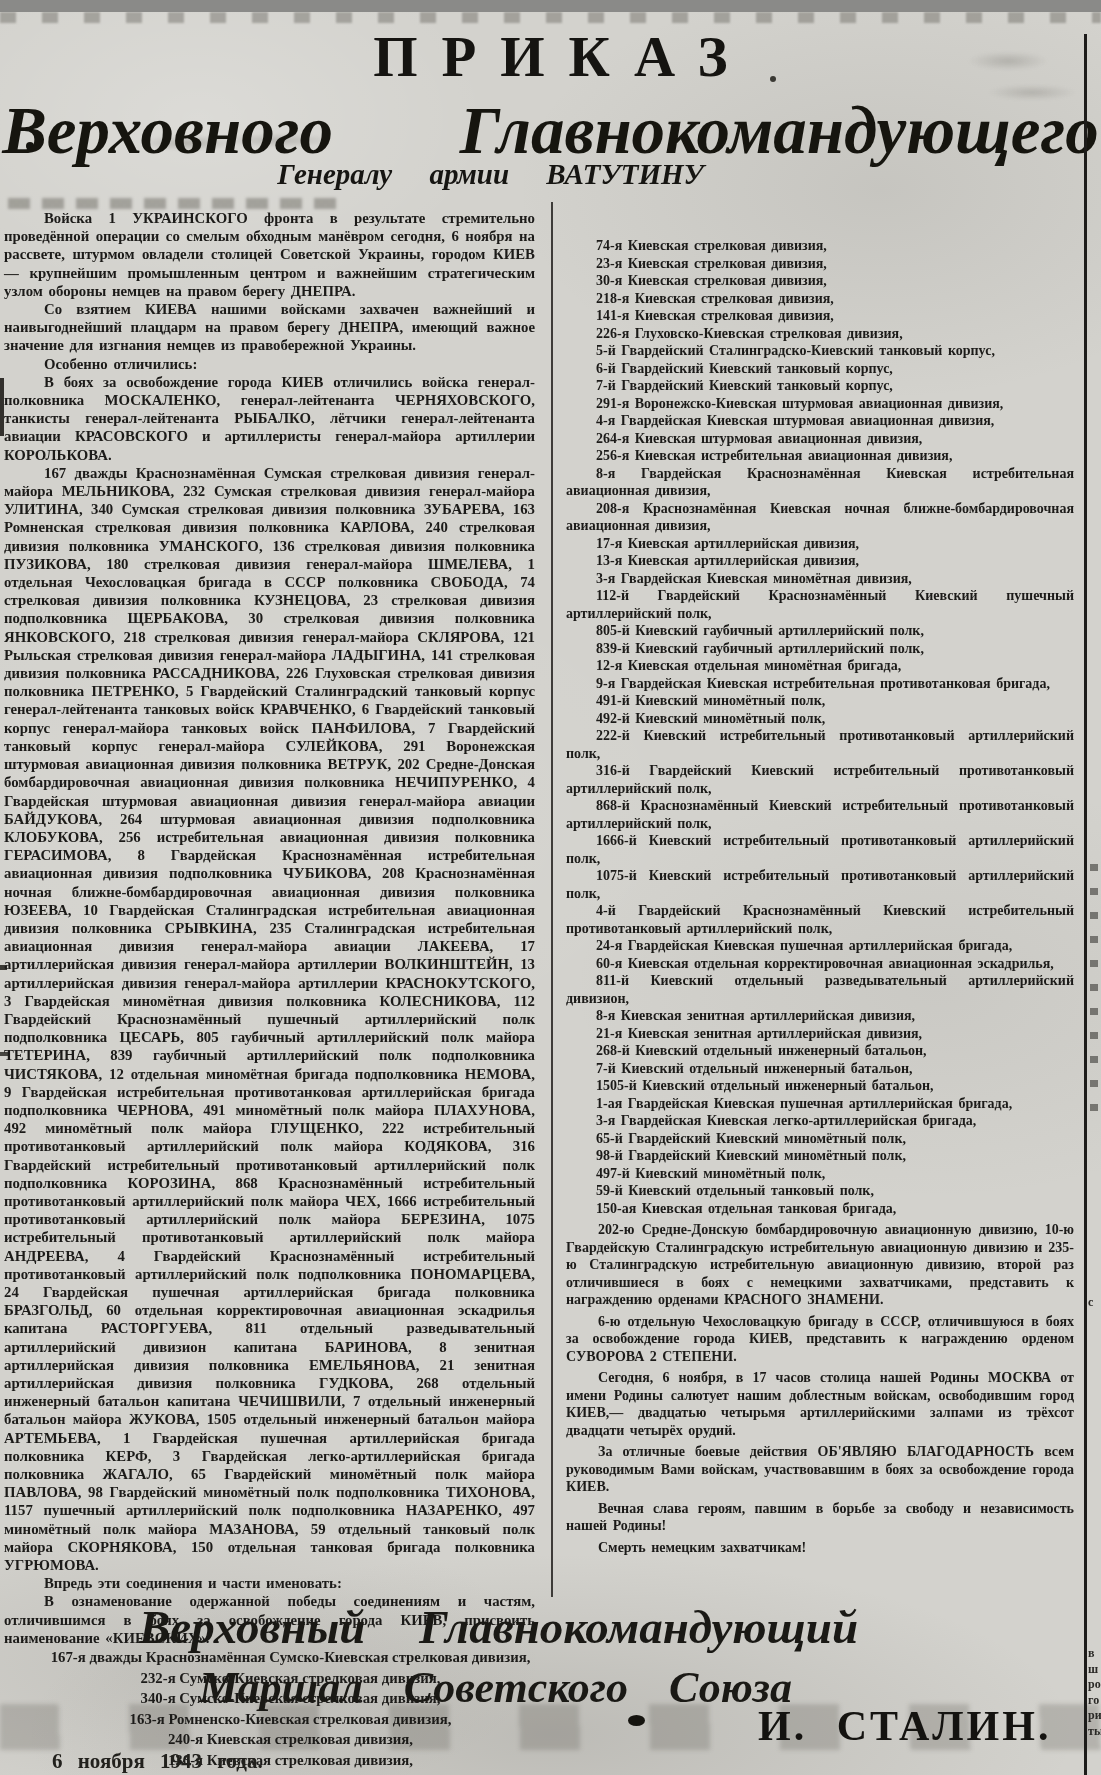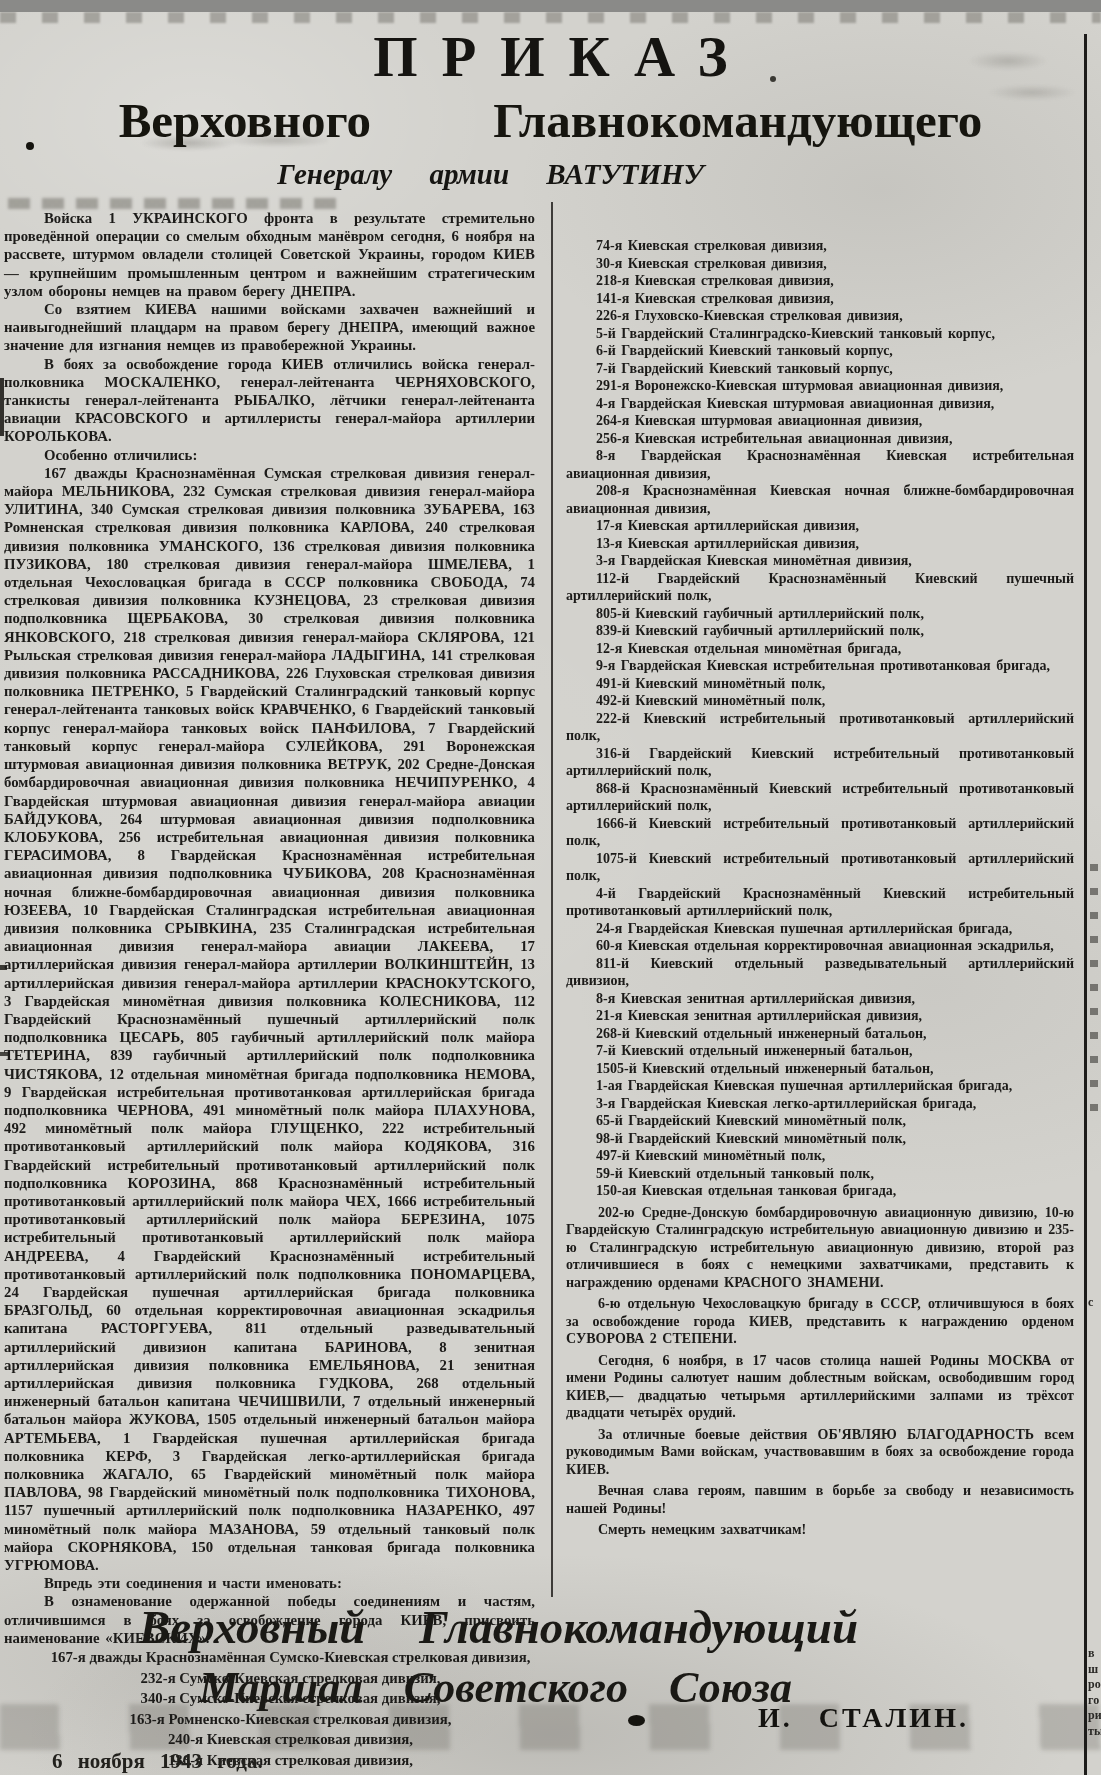--- a/index.html
+++ b/index.html
@@ -14,41 +14,41 @@
       radial-gradient(500px 200px at 15% 93%, rgba(125,122,116,.18), transparent 75%),
       #d3d2cd;
     overflow:hidden;
     font-family:"Liberation Serif","DejaVu Serif",serif;
     color:#1c1b19;
   }
   
   .hdr{position:absolute;left:0;top:0;width:100%;text-align:center;}
   .t1{position:absolute;left:0;top:12px;width:100%;font-size:57px;font-weight:700;
       letter-spacing:.42em;text-indent:.42em;color:#151411;}
-  .t2{position:absolute;left:0;top:80px;width:100%;font-size:49px;font-weight:700;
-      word-spacing:110px;color:#16150f;}
+  .t2{position:absolute;left:0;top:80px;width:100%;font-size:67px;font-weight:700;
+      font-style:italic;word-spacing:110px;color:#16150f;}
   .t3{position:absolute;left:0;top:146px;width:100%;font-size:29px;font-weight:700;
       font-style:italic;word-spacing:30px;transform:translateX(-60px);color:#161512;}
   
   .col{position:absolute;font-weight:700;}
   .col-left{left:4px;top:197px;width:531px;font-size:14.8px;line-height:18.2px;}
   .col-right{left:566px;top:225px;width:508px;font-size:14px;line-height:17.5px;}
   .p{margin:0;text-indent:40px;text-align:justify;word-spacing:2px;}
   .col-right .p{text-indent:32px;margin-top:4px;}
   .li-l > div{text-indent:42px;line-height:20.5px;text-align:center;}
   .li-r > div{text-indent:30px;text-align:justify;word-spacing:2px;}
   
   .vline{position:absolute;left:551px;top:190px;width:2px;height:1395px;background:#23211e;opacity:.85;}
   .rline{position:absolute;left:1084px;top:22px;width:3px;height:1753px;background:#1d1c1a;}
   
   .sig1{position:absolute;left:0;top:1588px;width:100%;text-align:center;font-size:47px;
         font-weight:700;font-style:italic;word-spacing:42px;transform:translateX(-52px);color:#1a1915;}
   .sig2{position:absolute;left:0;top:1650px;width:100%;text-align:center;font-size:44px;
         font-weight:700;font-style:italic;word-spacing:30px;transform:translateX(-55px);color:#1a1915;}
-  .sig-name{position:absolute;left:758px;top:1690px;font-size:28px;font-weight:700;
+  .sig-name{position:absolute;left:758px;top:1690px;font-size:42px;font-weight:700;
         letter-spacing:3px;word-spacing:16px;color:#141310;}
   .date{position:absolute;left:52px;top:1737px;font-size:21px;font-weight:700;word-spacing:10px;color:#22211d;}
   
   .edge-frag{position:absolute;left:1088px;width:13px;font-size:12px;font-weight:700;
         line-height:15px;color:#2a2926;overflow:hidden;}
   .ef1{top:1283px;}
   .ef2{top:1634px;line-height:15.5px;}
   .edge-noise{position:absolute;left:1090px;top:852px;width:8px;height:250px;
         background:repeating-linear-gradient(180deg, rgba(45,44,40,.55) 0 7px, transparent 7px 24px);
         filter:blur(.4px);}
@@ -103,40 +103,41 @@
   </div>
 
   <div class="vline"></div>
   <div class="rline"></div>
   <div class="edge-noise"></div>
 
   <div class="col col-left">
     <div>
         <div class="p">Войска 1 УКРАИНСКОГО фронта в результате стремительно проведённой операции со смелым обходным манёвром сегодня, 6 ноября на рассвете, штурмом овладели столицей Советской Украины, городом КИЕВ — крупнейшим промышленным центром и важнейшим стратегическим узлом обороны немцев на правом берегу ДНЕПРА.</div>
         <div class="p">Со взятием КИЕВА нашими войсками захвачен важнейший и наивыгоднейший плацдарм на правом берегу ДНЕПРА, имеющий важное значение для изгнания немцев из правобережной Украины.</div>
+        <div class="p">Особенно отличились:</div>
         <div class="p">В боях за освобождение города КИЕВ отличились войска генерал-полковника МОСКАЛЕНКО, генерал-лейтенанта ЧЕРНЯХОВСКОГО, танкисты генерал-лейтенанта РЫБАЛКО, лётчики генерал-лейтенанта авиации КРАСОВСКОГО и артиллеристы генерал-майора артиллерии КОРОЛЬКОВА.</div>
-        <div class="p">Особенно отличились:</div>
         <div class="p">167 дважды Краснознамённая Сумская стрелковая дивизия генерал-майора МЕЛЬНИКОВА, 232 Сумская стрелковая дивизия генерал-майора УЛИТИНА, 340 Сумская стрелковая дивизия полковника ЗУБАРЕВА, 163 Ромненская стрелковая дивизия полковника КАРЛОВА, 240 стрелковая дивизия полковника УМАНСКОГО, 136 стрелковая дивизия полковника ПУЗИКОВА, 180 стрелковая дивизия генерал-майора ШМЕЛЕВА, 1 отдельная Чехословацкая бригада в СССР полковника СВОБОДА, 74 стрелковая дивизия полковника КУЗНЕЦОВА, 23 стрелковая дивизия подполковника ЩЕРБАКОВА, 30 стрелковая дивизия полковника ЯНКОВСКОГО, 218 стрелковая дивизия генерал-майора СКЛЯРОВА, 121 Рыльская стрелковая дивизия генерал-майора ЛАДЫГИНА, 141 стрелковая дивизия полковника РАССАДНИКОВА, 226 Глуховская стрелковая дивизия полковника ПЕТРЕНКО, 5 Гвардейский Сталинградский танковый корпус генерал-лейтенанта танковых войск КРАВЧЕНКО, 6 Гвардейский танковый корпус генерал-майора танковых войск ПАНФИЛОВА, 7 Гвардейский танковый корпус генерал-майора СУЛЕЙКОВА, 291 Воронежская штурмовая авиационная дивизия полковника ВЕТРУК, 202 Средне-Донская бомбардировочная авиационная дивизия полковника НЕЧИПУРЕНКО, 4 Гвардейская штурмовая авиационная дивизия генерал-майора авиации БАЙДУКОВА, 264 штурмовая авиационная дивизия подполковника КЛОБУКОВА, 256 истребительная авиационная дивизия полковника ГЕРАСИМОВА, 8 Гвардейская Краснознамённая истребительная авиационная дивизия подполковника ЧУБИКОВА, 208 Краснознамённая ночная ближне-бомбардировочная авиационная дивизия полковника ЮЗЕЕВА, 10 Гвардейская Сталинградская истребительная авиационная дивизия полковника СРЫВКИНА, 235 Сталинградская истребительная авиационная дивизия генерал-майора авиации ЛАКЕЕВА, 17 артиллерийская дивизия генерал-майора артиллерии ВОЛКИНШТЕЙН, 13 артиллерийская дивизия генерал-майора артиллерии КРАСНОКУТСКОГО, 3 Гвардейская миномётная дивизия полковника КОЛЕСНИКОВА, 112 Гвардейский Краснознамённый пушечный артиллерийский полк подполковника ЦЕСАРЬ, 805 гаубичный артиллерийский полк майора ТЕТЕРИНА, 839 гаубичный артиллерийский полк подполковника ЧИСТЯКОВА, 12 отдельная миномётная бригада подполковника НЕМОВА, 9 Гвардейская истребительная противотанковая артиллерийская бригада подполковника ЧЕРНОВА, 491 миномётный полк майора ПЛАХУНОВА, 492 миномётный полк майора ГЛУЩЕНКО, 222 истребительный противотанковый артиллерийский полк майора КОДЯКОВА, 316 Гвардейский истребительный противотанковый артиллерийский полк подполковника КОРОЗИНА, 868 Краснознамённый истребительный противотанковый артиллерийский полк майора ЧЕХ, 1666 истребительный противотанковый артиллерийский полк майора БЕРЕЗИНА, 1075 истребительный противотанковый артиллерийский полк майора АНДРЕЕВА, 4 Гвардейский Краснознамённый истребительный противотанковый артиллерийский полк подполковника ПОНОМАРЦЕВА, 24 Гвардейская пушечная артиллерийская бригада полковника БРАЗГОЛЬД, 60 отдельная корректировочная авиационная эскадрилья капитана РАСТОРГУЕВА, 811 отдельный разведывательный артиллерийский дивизион капитана БАРИНОВА, 8 зенитная артиллерийская дивизия полковника ЕМЕЛЬЯНОВА, 21 зенитная артиллерийская дивизия полковника ГУДКОВА, 268 отдельный инженерный батальон капитана ЧЕЧИШВИЛИ, 7 отдельный инженерный батальон майора ЖУКОВА, 1505 отдельный инженерный батальон майора АРТЕМЬЕВА, 1 Гвардейская пушечная артиллерийская бригада полковника КЕРФ, 3 Гвардейская легко-артиллерийская бригада полковника ЖАГАЛО, 65 Гвардейский миномётный полк майора ПАВЛОВА, 98 Гвардейский миномётный полк подполковника ТИХОНОВА, 1157 пушечный артиллерийский полк подполковника НАЗАРЕНКО, 497 миномётный полк майора МАЗАНОВА, 59 отдельный танковый полк майора СКОРНЯКОВА, 150 отдельная танковая бригада полковника УГРЮМОВА.</div>
         <div class="p">Впредь эти соединения и части именовать:</div>
         <div class="p">В ознаменование одержанной победы соединениям и частям, отличившимся в боях за освобождение города КИЕВ, присвоить наименование «КИЕВСКИХ».</div>
       </div>
     <div class="li-l">
         <div>167-я дважды Краснознамённая Сумско-Киевская стрелковая дивизия,</div>
         <div>232-я Сумско-Киевская стрелковая дивизия,</div>
         <div>340-я Сумско-Киевская стрелковая дивизия,</div>
         <div>163-я Ромненско-Киевская стрелковая дивизия,</div>
         <div>240-я Киевская стрелковая дивизия,</div>
         <div>136-я Киевская стрелковая дивизия,</div>
         <div>180-я Киевская стрелковая дивизия,</div>
       </div>
   </div>
 
   <div class="col col-right">
     <div class="li-r">
         <div>74-я Киевская стрелковая дивизия,</div>
+        <div>23-я Киевская стрелковая дивизия,</div>
         <div>30-я Киевская стрелковая дивизия,</div>
         <div>218-я Киевская стрелковая дивизия,</div>
         <div>141-я Киевская стрелковая дивизия,</div>
         <div>226-я Глуховско-Киевская стрелковая дивизия,</div>
         <div>5-й Гвардейский Сталинградско-Киевский танковый корпус,</div>
         <div>6-й Гвардейский Киевский танковый корпус,</div>
         <div>7-й Гвардейский Киевский танковый корпус,</div>
         <div>291-я Воронежско-Киевская штурмовая авиационная дивизия,</div>
         <div>4-я Гвардейская Киевская штурмовая авиационная дивизия,</div>
         <div>264-я Киевская штурмовая авиационная дивизия,</div>

